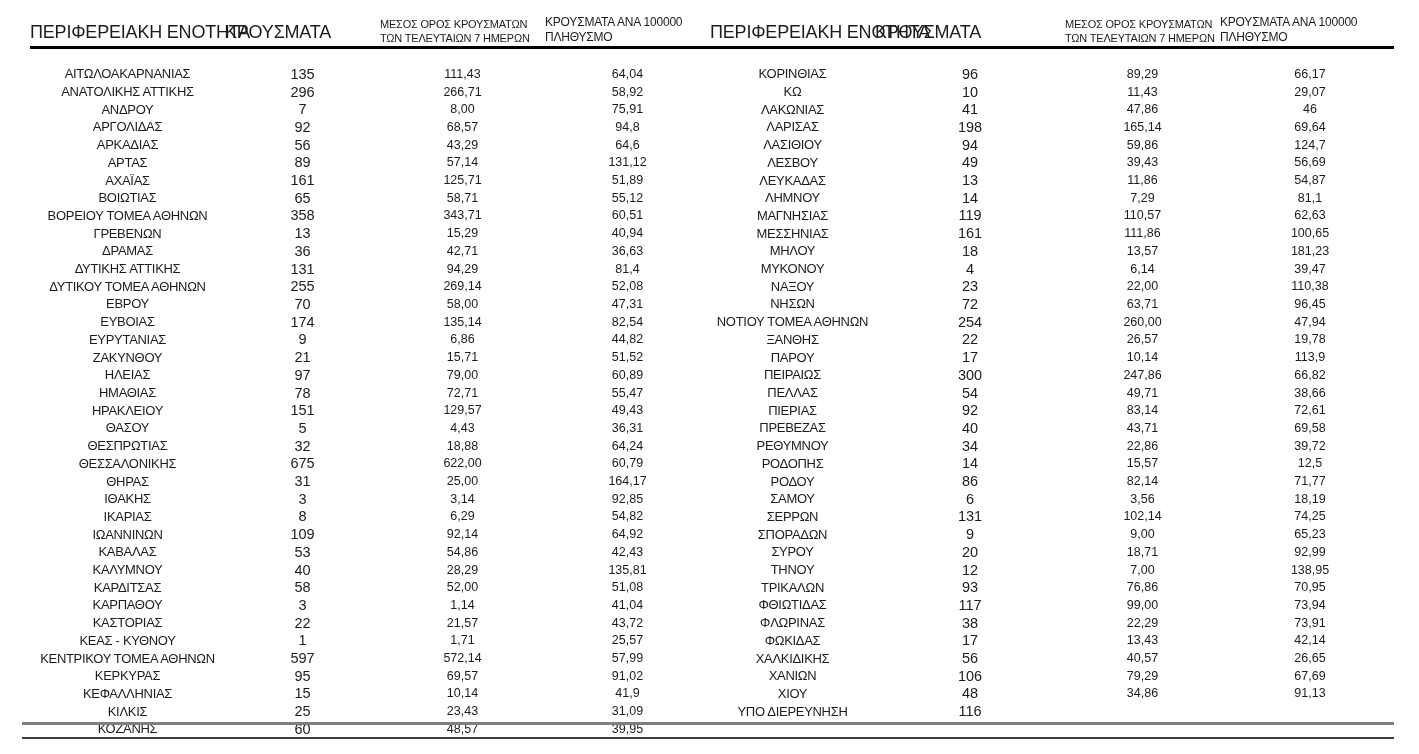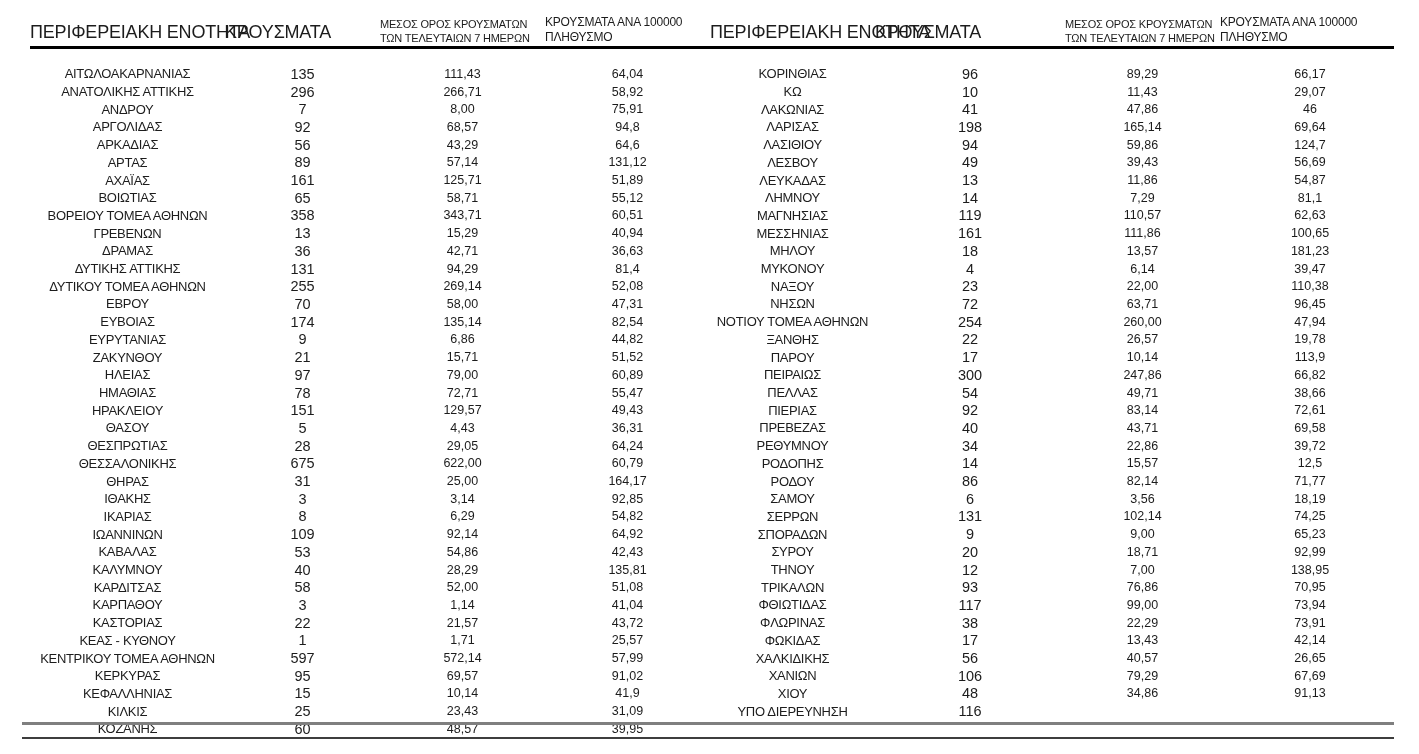--- a/index.html
+++ b/index.html
@@ -222,22 +222,22 @@
       <div class="cell c-per100k">72,61</div>
       <div class="cell c-region">ΘΑΣΟΥ</div>
       <div class="cell c-cases">5</div>
       <div class="cell c-avg7">4,43</div>
       <div class="cell c-per100k">36,31</div>
       <div class="cell c-region">ΠΡΕΒΕΖΑΣ</div>
       <div class="cell c-cases">40</div>
       <div class="cell c-avg7">43,71</div>
       <div class="cell c-per100k">69,58</div>
       <div class="cell c-region">ΘΕΣΠΡΩΤΙΑΣ</div>
-      <div class="cell c-cases">28</div>
-      <div class="cell c-avg7">29,05</div>
+      <div class="cell c-cases">32</div>
+      <div class="cell c-avg7">18,88</div>
       <div class="cell c-per100k">64,24</div>
       <div class="cell c-region">ΡΕΘΥΜΝΟΥ</div>
       <div class="cell c-cases">34</div>
       <div class="cell c-avg7">22,86</div>
       <div class="cell c-per100k">39,72</div>
       <div class="cell c-region">ΘΕΣΣΑΛΟΝΙΚΗΣ</div>
       <div class="cell c-cases">675</div>
       <div class="cell c-avg7">622,00</div>
       <div class="cell c-per100k">60,79</div>
       <div class="cell c-region">ΡΟΔΟΠΗΣ</div>

